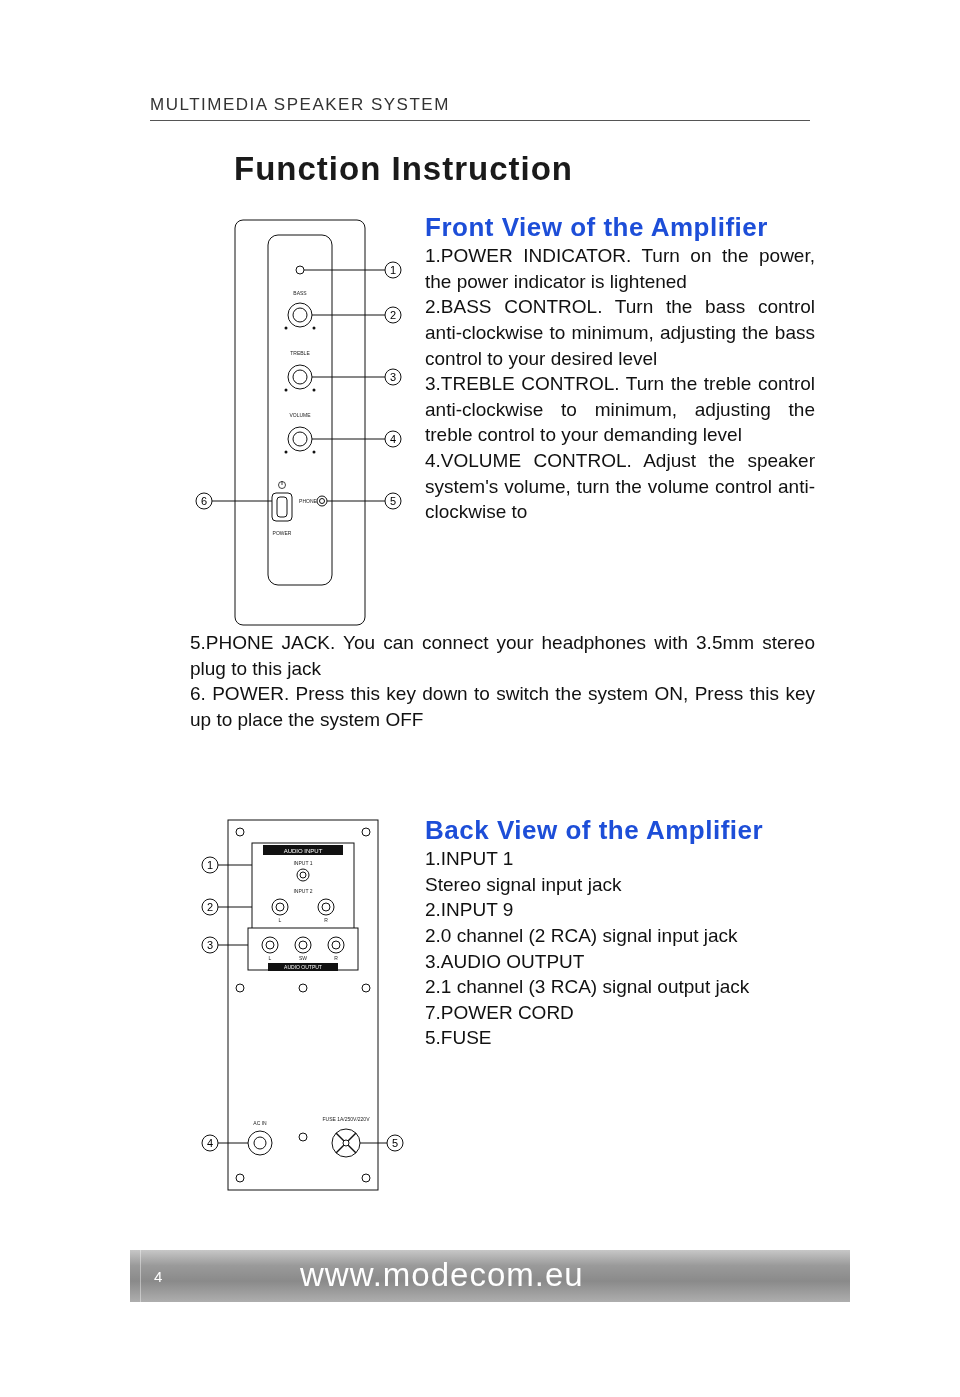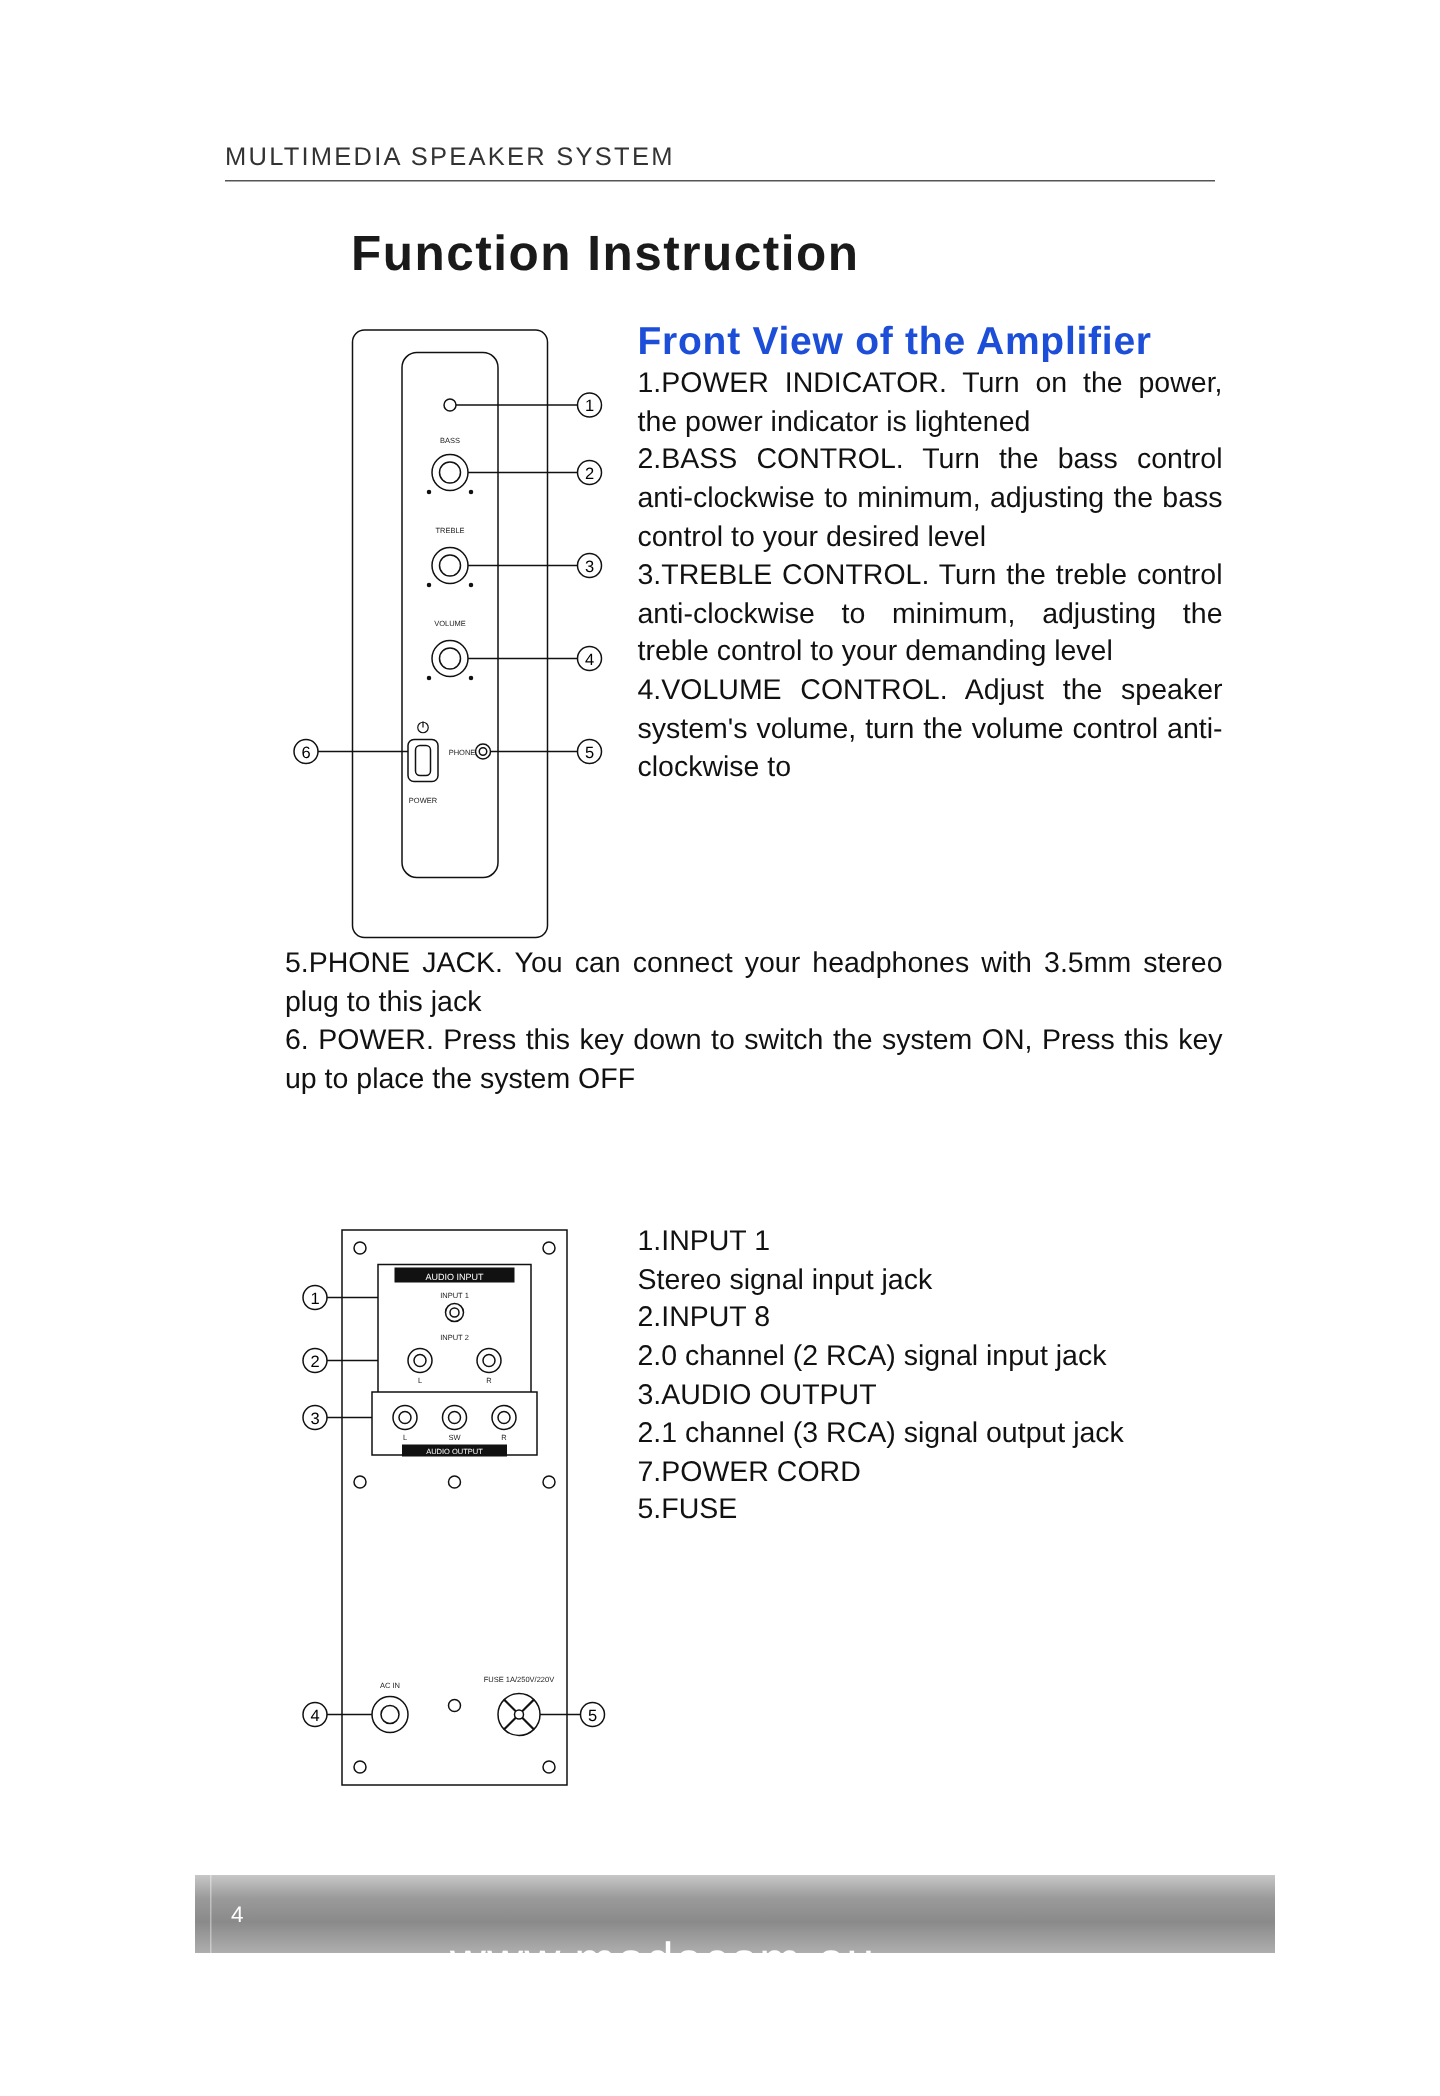--- a/index.html
+++ b/index.html
@@ -46,21 +46,21 @@
     position:absolute;left:130px;top:1250px;width:720px;height:52px;
     background:linear-gradient(to bottom,#c7c7c7 0%,#9a9a9a 30%,#8a8a8a 60%,#aeaeae 100%);
   }
   .footer-bar::before{
     content:"";position:absolute;left:10px;top:0;width:1px;height:100%;background:rgba(255,255,255,.4);
   }
   .page-num{
     position:absolute;left:154px;top:1268px;color:#fff;font-size:15px;
   }
   .footer-url{
-    position:absolute;left:300px;top:1288px;color:#fff;font-size:33px;
+    position:absolute;left:300px;top:1256px;color:#fff;font-size:33px;
     letter-spacing:1px;font-family:"Trebuchet MS",Arial,sans-serif;
   }
   svg text{font-family:Arial,sans-serif;}
   .callout-num{font-size:11px;}
   .tiny-label{font-size:5px;fill:#222;}
 </style>
 </head>
 <body>
 
 <div class="page">
@@ -225,23 +225,24 @@
         </g>
       <g>
           <line x1="160" y1="328" x2="187" y2="328" stroke="#111"></line>
           <circle cx="195" cy="328" r="8" fill="#fff" stroke="#111"></circle>
           <text class="callout-num" x="195" y="332" text-anchor="middle">5</text>
         </g>
     </svg>
   </div>
 
   <div class="back-right">
+    <div class="sub-heading">Back View of the Amplifier</div>
     <div class="body-text">1.INPUT 1</div>
     <div class="body-text">Stereo signal input jack</div>
-    <div class="body-text">2.INPUT 8</div>
+    <div class="body-text">2.INPUT 9</div>
     <div class="body-text">2.0 channel (2 RCA) signal input jack</div>
     <div class="body-text">3.AUDIO OUTPUT</div>
     <div class="body-text">2.1 channel (3 RCA) signal output jack</div>
     <div class="body-text">7.POWER CORD</div>
     <div class="body-text">5.FUSE</div>
   </div>
 
   <div class="footer-bar"></div>
   <div class="page-num">4</div>
   <div class="footer-url">www.modecom.eu</div>

